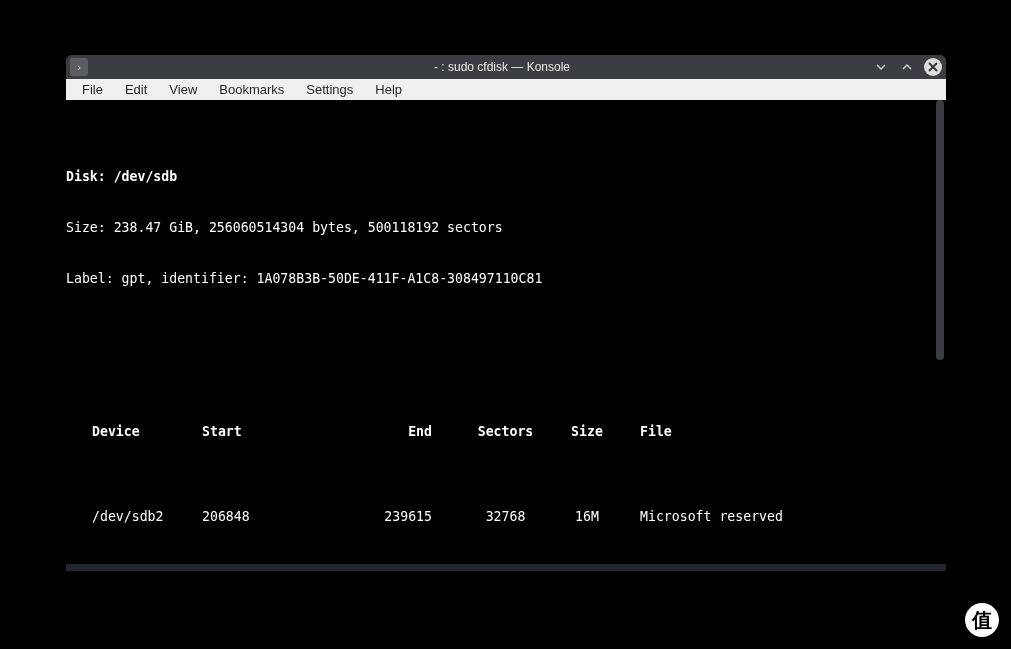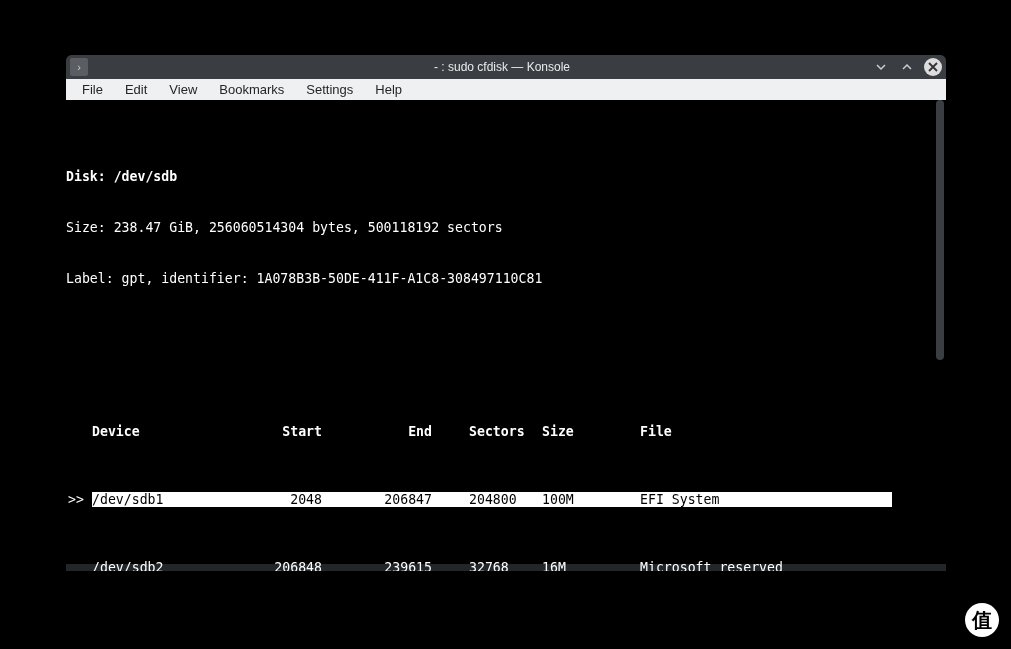--- a/index.html
+++ b/index.html
@@ -79,24 +79,24 @@
   .selrow { background:#fff; color:#000; }
   .scrollbar {
     position:absolute; right:2px; top:0; width:8px; height:100%;
     background: transparent;
   }
   .scrollthumb {
     position:absolute; top:0; left:0; width:8px; height:260px;
     background:#3a3e42; border-radius:4px;
   }
   .col-dev   { width: 110px; display:inline-block; }
-  .col-start { width: 120px; display:inline-block; text-align:right; }
+  .col-start { width: 120px; display:inline-block; text-align:left; }
   .col-end   { width: 110px; display:inline-block; text-align:right; }
-  .col-sect  { width: 110px; display:inline-block; text-align:left;padding-left:37px; }
-  .col-size  { width: 90px;  display:inline-block; text-align:left; }
+  .col-sect  { width: 110px; display:inline-block; text-align:center;padding-left:37px; }
+  .col-size  { width: 90px;  display:inline-block; text-align:center; }
   .col-type  { width: 260px; display:inline-block; padding-left:8px; }
   .gutter { width: 24px; display:inline-block; }
   .table { padding-left: 2px; }
   .center { text-align:left; }
   .badge {
     position:absolute; right:12px; bottom:12px;
     display:flex; align-items:center; gap:8px;
     color:#fff; font-weight:bold; font-size:20px;
   }
   .badge-circle {
@@ -144,21 +144,20 @@
   <div class="terminal">
     <div class="term-inner">
       <div class="center hdr">Disk: /dev/sdb</div>
       <div class="center">Size: 238.47 GiB, 256060514304 bytes, 500118192 sectors</div>
       <div class="center">Label: gpt, identifier: 1A078B3B-50DE-411F-A1C8-308497110C81</div>
       <div>&nbsp;</div>
 
       <div class="table">
         <div class="hdr"><span class="gutter"></span><span class="col-dev">Device</span><span class="col-start">Start</span><span class="col-end">End</span><span class="col-sect">Sectors</span><span class="col-size">Size</span><span class="col-type">File</span></div>
 
-        <div><span class="gutter">&gt;&gt;</span><span class="selrow"><span class="col-dev">/dev/sdb1</span><span class="col-start">2048</span><span class="col-end">206847</span><span class="col-sect">204800</span><span class="col-size">100M</span><span class="col-type">EFI System</span></span></div>
 
         <div><span class="gutter"></span><span class="col-dev">/dev/sdb2</span><span class="col-start">206848</span><span class="col-end">239615</span><span class="col-sect">32768</span><span class="col-size">16M</span><span class="col-type">Microsoft reserved</span></div>
 
         
 
         
 
         
 
         

